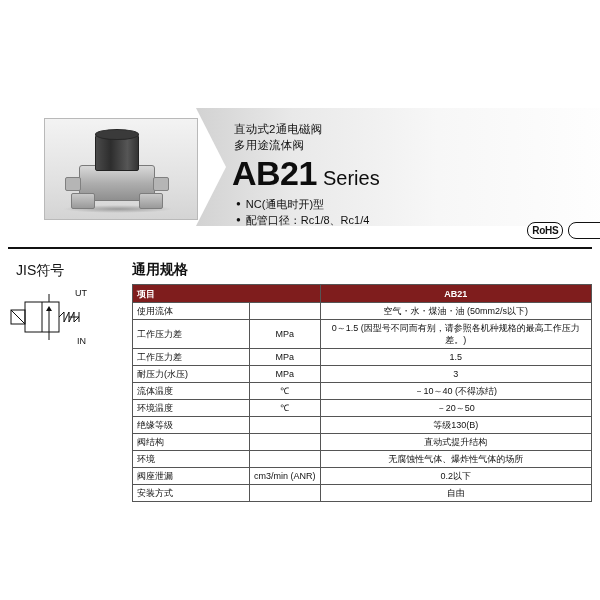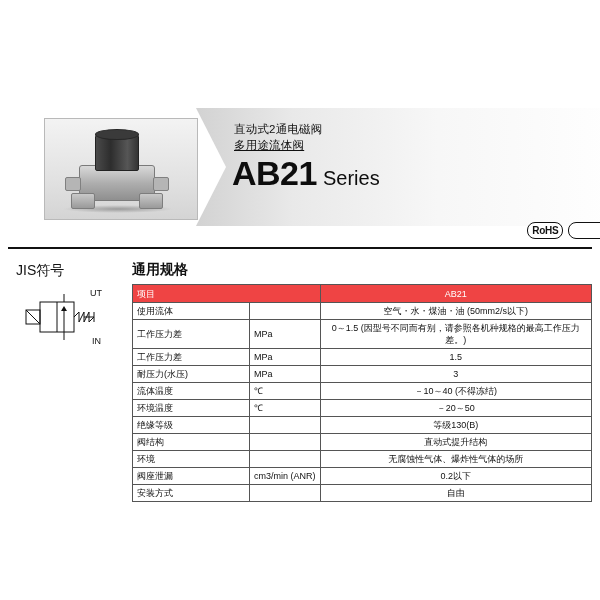--- a/index.html
+++ b/index.html
@@ -127,21 +127,20 @@
     color: #111;
     letter-spacing: 0.2px;
   }
   .head-sub2 {
     position: absolute;
     left: 198px;
     top: 30px;
     font-size: 11.5px;
     color: #111;
     letter-spacing: 0.2px;
-    text-decoration: underline;
   }
   .head-title {
     position: absolute;
     left: 196px;
     top: 46px;
     font-size: 34px;
     font-weight: bold;
     letter-spacing: -0.5px;
     color: #0d0d0d;
   }
@@ -198,21 +197,21 @@
   
   .jis-title {
     position: absolute;
     left: 16px;
     top: 262px;
     font-size: 14px;
     color: #111;
   }
   .jis-symbol {
     position: absolute;
-    left: 18px;
+    left: 3px;
     top: 288px;
     width: 104px;
     height: 60px;
   }
   .lbl-ut {
     position: absolute;
     left: 72px;
     top: 0px;
     font-size: 9px;
     color: #111;
@@ -242,37 +241,37 @@
     border-collapse: collapse;
     font-size: 9px;
     color: #111;
   }
   table.spec th, table.spec td {
     border: 1px solid #555;
     padding: 2px 4px;
     line-height: 12px;
   }
   table.spec thead th {
-    background: #ef4444;
+    background: #7f1d1d;
     color: #ffffff;
-    font-weight: normal;
+    font-weight: bold;
     text-align: left;
     height: 13px;
   }
   table.spec thead th.model {
     text-align: center;
   }
   td.item {
     width: 108px;
     text-align: left;
     white-space: nowrap;
   }
   td.unit {
     width: 36px;
-    text-align: left;
+    text-align: center;
     white-space: nowrap;
   }
   td.val {
     text-align: center;
   }
 </style>
 </head>
 <body>
 
 <div class="page">
@@ -292,20 +291,24 @@
       <div class="valve-coil-top"></div>
     </div>
 
     <div class="head-sub1">直动式2通电磁阀</div>
     <div class="head-sub2">多用途流体阀</div>
 
     <div class="head-title">
       <span>AB21</span><span class="series">Series</span>
     </div>
 
+    <div class="bullets">
+      <div>NC(通电时开)型</div>
+      <div>配管口径：Rc1/8、Rc1/4</div>
+    </div>
 
     <div class="badges">
       <span class="badge badge-rohs">RoHS</span>
       <span class="badge badge-cad">CAD</span>
     </div>
   </div>
 
   <div class="hr-thick"></div>
 
   <div class="jis-title">JIS符号</div>

